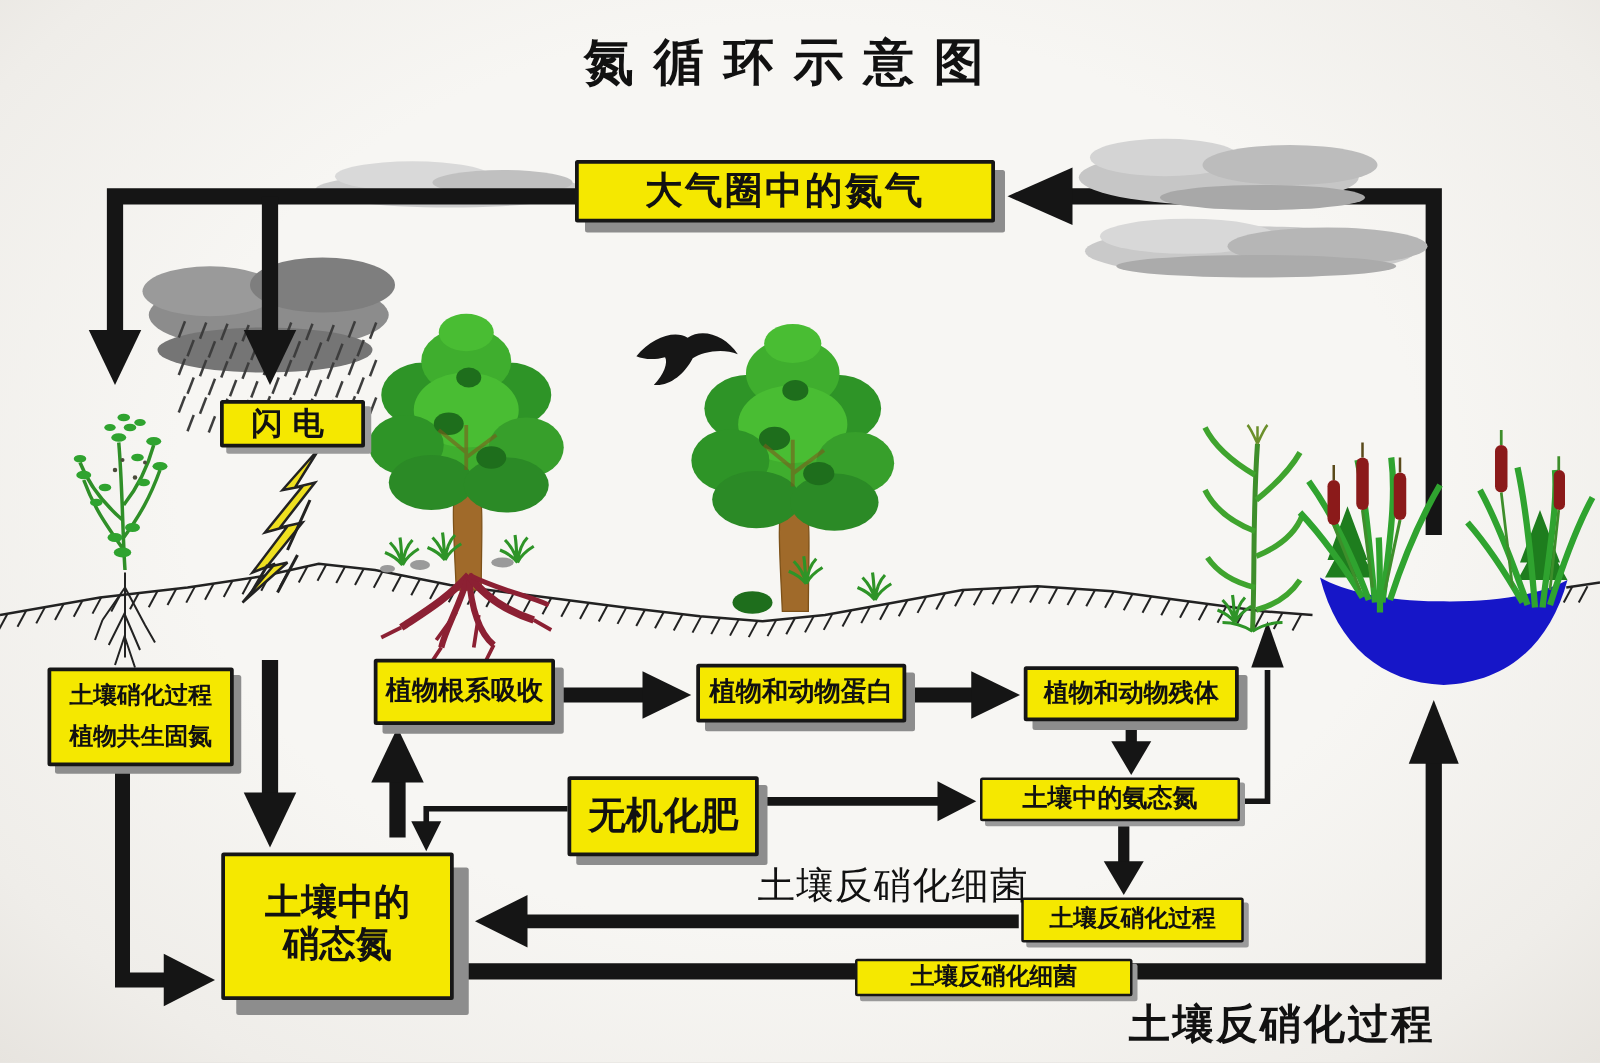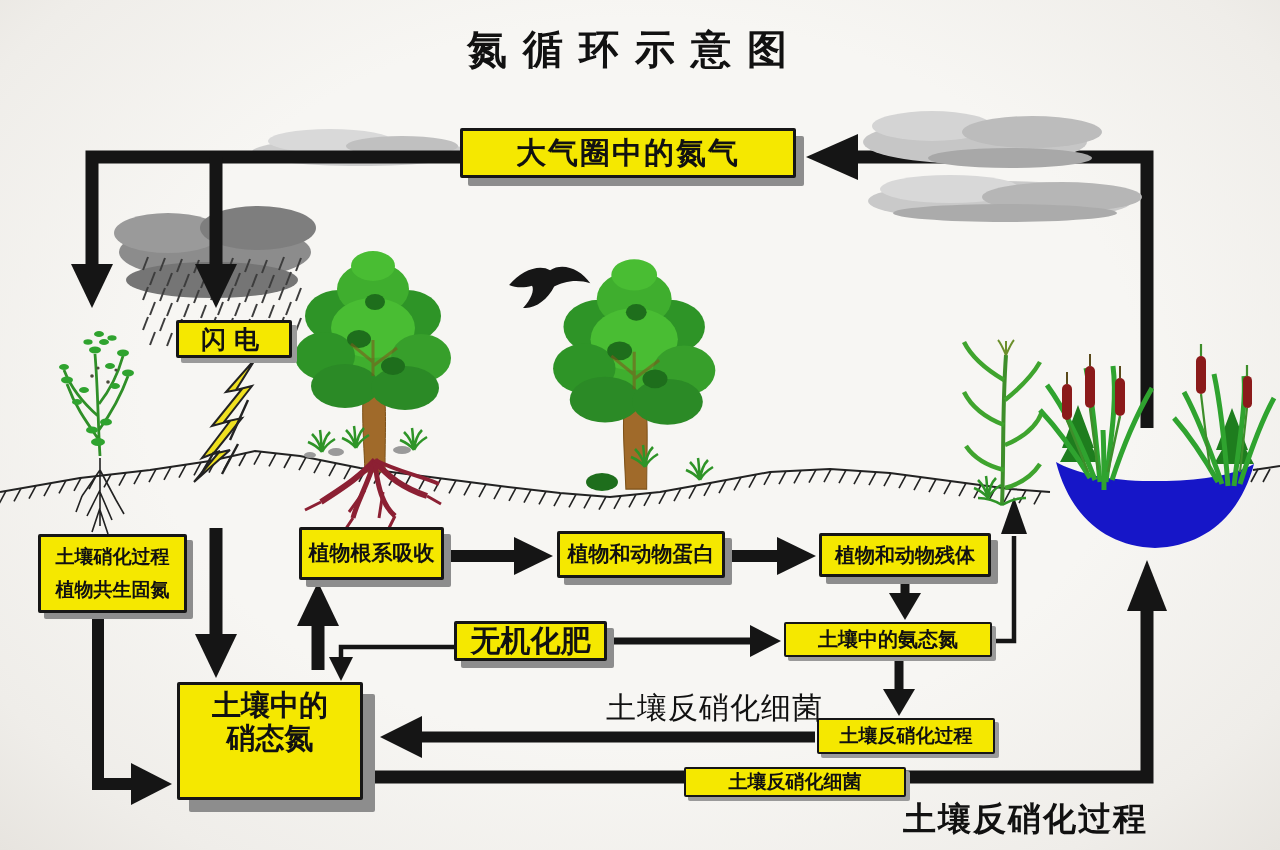--- a/index.html
+++ b/index.html
@@ -17,24 +17,24 @@
   }
   .ybox.thin{border-width:2px;box-shadow:4px 4px 0 #9a9a9a;}
   .lbl{position:absolute;font-weight:bold;white-space:nowrap;}
   #title{left:0;right:10px;top:22px;text-align:center;font-size:40px;font-weight:bold;letter-spacing:16px;}
   #box-atmosphere{left:460px;top:128px;width:336px;height:50px;font-size:30px;letter-spacing:2px;box-shadow:8px 8px 0 #8d8d8d;}
   #box-lightning{left:176px;top:320px;width:116px;height:38px;font-size:25px;letter-spacing:8px;box-shadow:5px 5px 0 #9a9a9a;}
   #box-fixation{left:38px;top:534px;width:149px;height:79px;font-size:19px;justify-content:space-around;padding:3px 0;box-shadow:6px 6px 0 #8d8d8d;}
   #box-rootabsorb{left:299px;top:527px;width:145px;height:53px;font-size:21px;}
   #box-protein{left:557px;top:531px;width:168px;height:47px;font-size:21px;}
   #box-residue{left:819px;top:533px;width:172px;height:44px;font-size:20px;}
-  #box-fertilizer{left:454px;top:621px;width:153px;height:40px;font-size:30px;}
+  #box-fertilizer{left:454px;top:621px;width:153px;height:64px;font-size:30px;}
   #box-ammonium{left:784px;top:622px;width:208px;height:35px;font-size:20px;}
   #box-nitrifying{left:817px;top:718px;width:178px;height:36px;font-size:19px;}
-  #box-nitrate{left:177px;top:682px;width:186px;height:118px;font-size:29px;justify-content:flex-start;padding:4px 0;box-shadow:12px 12px 0 #8d8d8d;}
+  #box-nitrate{left:177px;top:682px;width:186px;height:118px;font-size:29px;justify-content:flex-end;padding:24px 0;box-shadow:12px 12px 0 #8d8d8d;}
   #box-denitrifying{left:684px;top:767px;width:222px;height:30px;font-size:19px;justify-content:center;}
   #lbl-nitrification{left:606px;top:688px;font-size:30px;font-weight:normal;letter-spacing:1px;}
   #lbl-denitrification{left:903px;top:797px;font-size:33px;letter-spacing:2px;}
 </style>
 </head>
 <body>
 
 <div class="stage">
 
 <svg width="1280" height="850" viewBox="0 0 1280 850">

